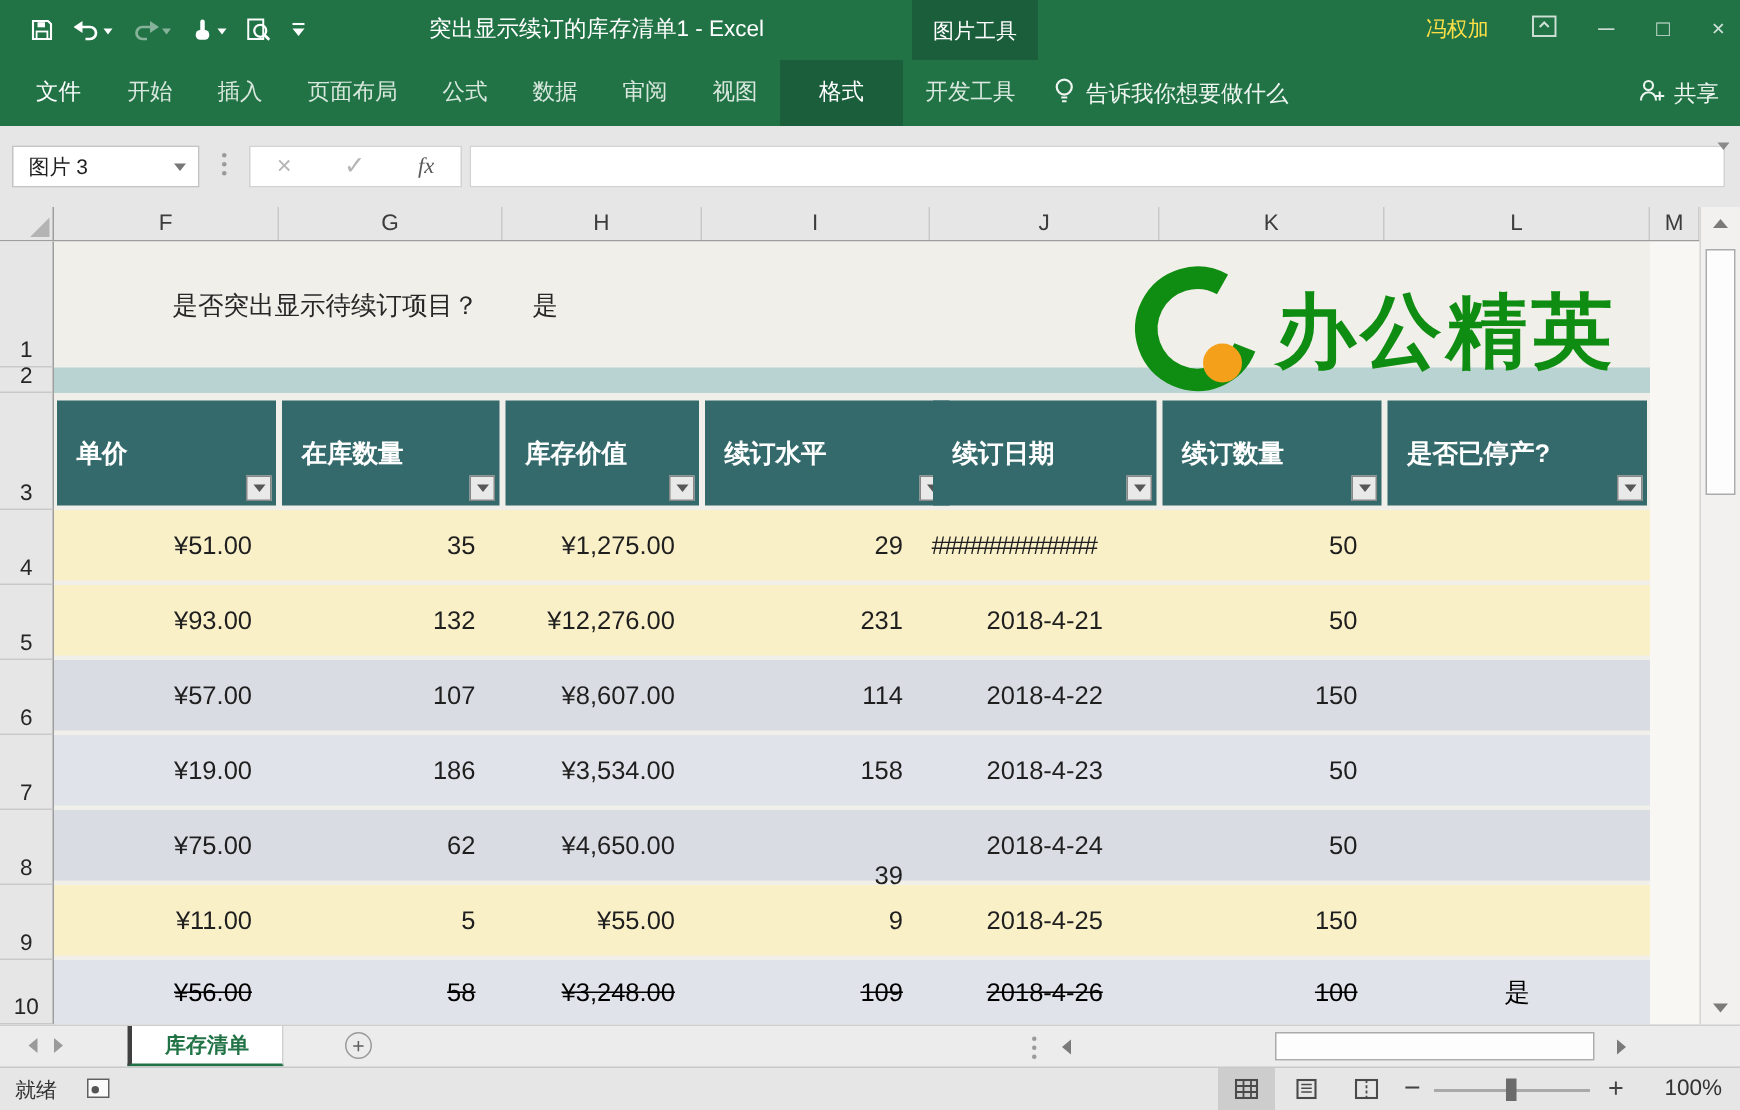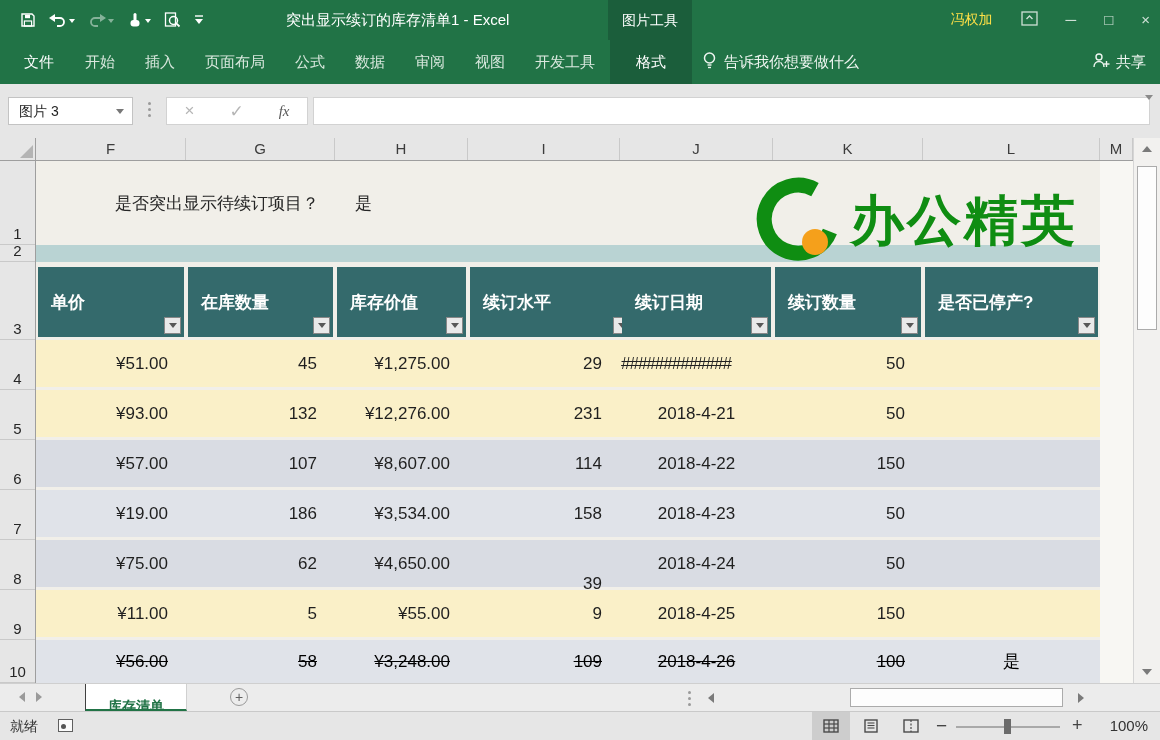--- a/index.html
+++ b/index.html
@@ -107,23 +107,23 @@
   .tri-dn-g{width:0;height:0;border:5px solid transparent;border-top:6px solid #7a7a7a;margin-top:3px;}
   .vthumb{position:absolute;left:3px;top:28px;width:20px;height:164px;background:#fdfdfd;
           border:1px solid #ababab;box-sizing:border-box;}
 
   
   .sheetrow{position:absolute;left:0;top:683px;width:100%;height:28px;background:#ececec;
             border-top:1px solid #cfcfcf;box-sizing:border-box;}
   .snav{position:absolute;top:8px;width:0;height:0;}
   .snav.left{left:14px;border:5px solid transparent;border-right:6px solid #9a9a9a;}
   .snav.right{left:36px;border:5px solid transparent;border-left:6px solid #9a9a9a;}
-  .stab{position:absolute;left:85px;top:0;height:27px;background:#fff;border-left:1px solid #404040;
+  .stab{position:absolute;left:85px;top:0;height:27px;background:#fff;border-left:3px solid #404040;
         border-right:1px solid #d0d0d0;border-bottom:2px solid var(--excel-green);box-sizing:border-box;
-        color:var(--excel-green);font-weight:bold;font-size:14px;line-height:25px;padding:10px 22px;}
+        color:var(--excel-green);font-weight:bold;font-size:14px;line-height:25px;padding:0 22px;}
   .addsheet{position:absolute;left:230px;top:4px;width:18px;height:18px;border:1px solid #9a9a9a;
             border-radius:50%;color:#5f5f5f;text-align:center;line-height:16px;font-size:14px;
             box-sizing:border-box;}
   .hdots{position:absolute;left:688px;top:7px;width:3px;display:flex;flex-direction:column;gap:3px;}
   .hdots i{width:3px;height:3px;background:#9a9a9a;border-radius:50%;}
   .hs-left{position:absolute;left:700px;top:3px;width:20px;height:21px;display:flex;align-items:center;
            justify-content:center;}
   .hs-right{position:absolute;left:1072px;top:3px;width:20px;height:21px;display:flex;align-items:center;
             justify-content:center;}
   .tri-l-g{width:0;height:0;border:5px solid transparent;border-right:6px solid #7a7a7a;margin-right:3px;}
@@ -216,22 +216,22 @@
   <div class="ribbonrow">
     <div class="rtab file">文件</div>
     <div id="ribbonTabs" style="display:flex;">
         <div class="rtab">开始</div>
         <div class="rtab">插入</div>
         <div class="rtab">页面布局</div>
         <div class="rtab">公式</div>
         <div class="rtab">数据</div>
         <div class="rtab">审阅</div>
         <div class="rtab">视图</div>
+        <div class="rtab active">格式</div>
         <div class="rtab">开发工具</div>
-        <div class="rtab active">格式</div>
       </div>
     <div class="tellme">
       <span>
         <svg width="15" height="19" viewBox="0 0 15 19">
             <circle cx="7.5" cy="7" r="5" fill="none" stroke="#eef5f0" stroke-width="1.5"></circle>
             <line x1="5.5" y1="14" x2="9.5" y2="14" stroke="#eef5f0" stroke-width="1.4"></line>
             <line x1="6" y1="16.5" x2="9" y2="16.5" stroke="#eef5f0" stroke-width="1.4"></line>
           </svg>
       </span>
       <span>告诉我你想要做什么</span>
@@ -335,21 +335,21 @@
             <div class="fbtn"></div>
           </div>
           <div class="hcell" style="left: 889px; width: 173px;">
             <span>是否已停产?</span>
             <div class="fbtn"></div>
           </div>
         </div>
       <div id="tableBody">
           <div class="drow b-yellow" style="top: 179px; height: 47px;">
             <div class="dcell al-r" style="left: 0px; width: 150px;">¥51.00</div>
-            <div class="dcell al-r" style="left: 150px; width: 149px;">45</div>
+            <div class="dcell al-r" style="left: 150px; width: 149px;">35</div>
             <div class="dcell al-r" style="left: 299px; width: 133px;">¥1,275.00</div>
             <div class="dcell al-r" style="left: 432px; width: 152px;">29</div>
             <div class="dcell al-f" style="left: 584px; width: 153px;">#############</div>
             <div class="dcell al-r" style="left: 737px; width: 150px;">50</div>
             <div class="dcell al-c" style="left: 887px; width: 177px;"></div>
           </div>
           <div class="drow b-yellow" style="top: 229px; height: 47px;">
             <div class="dcell al-r" style="left: 0px; width: 150px;">¥93.00</div>
             <div class="dcell al-r" style="left: 150px; width: 149px;">132</div>
             <div class="dcell al-r" style="left: 299px; width: 133px;">¥12,276.00</div>

